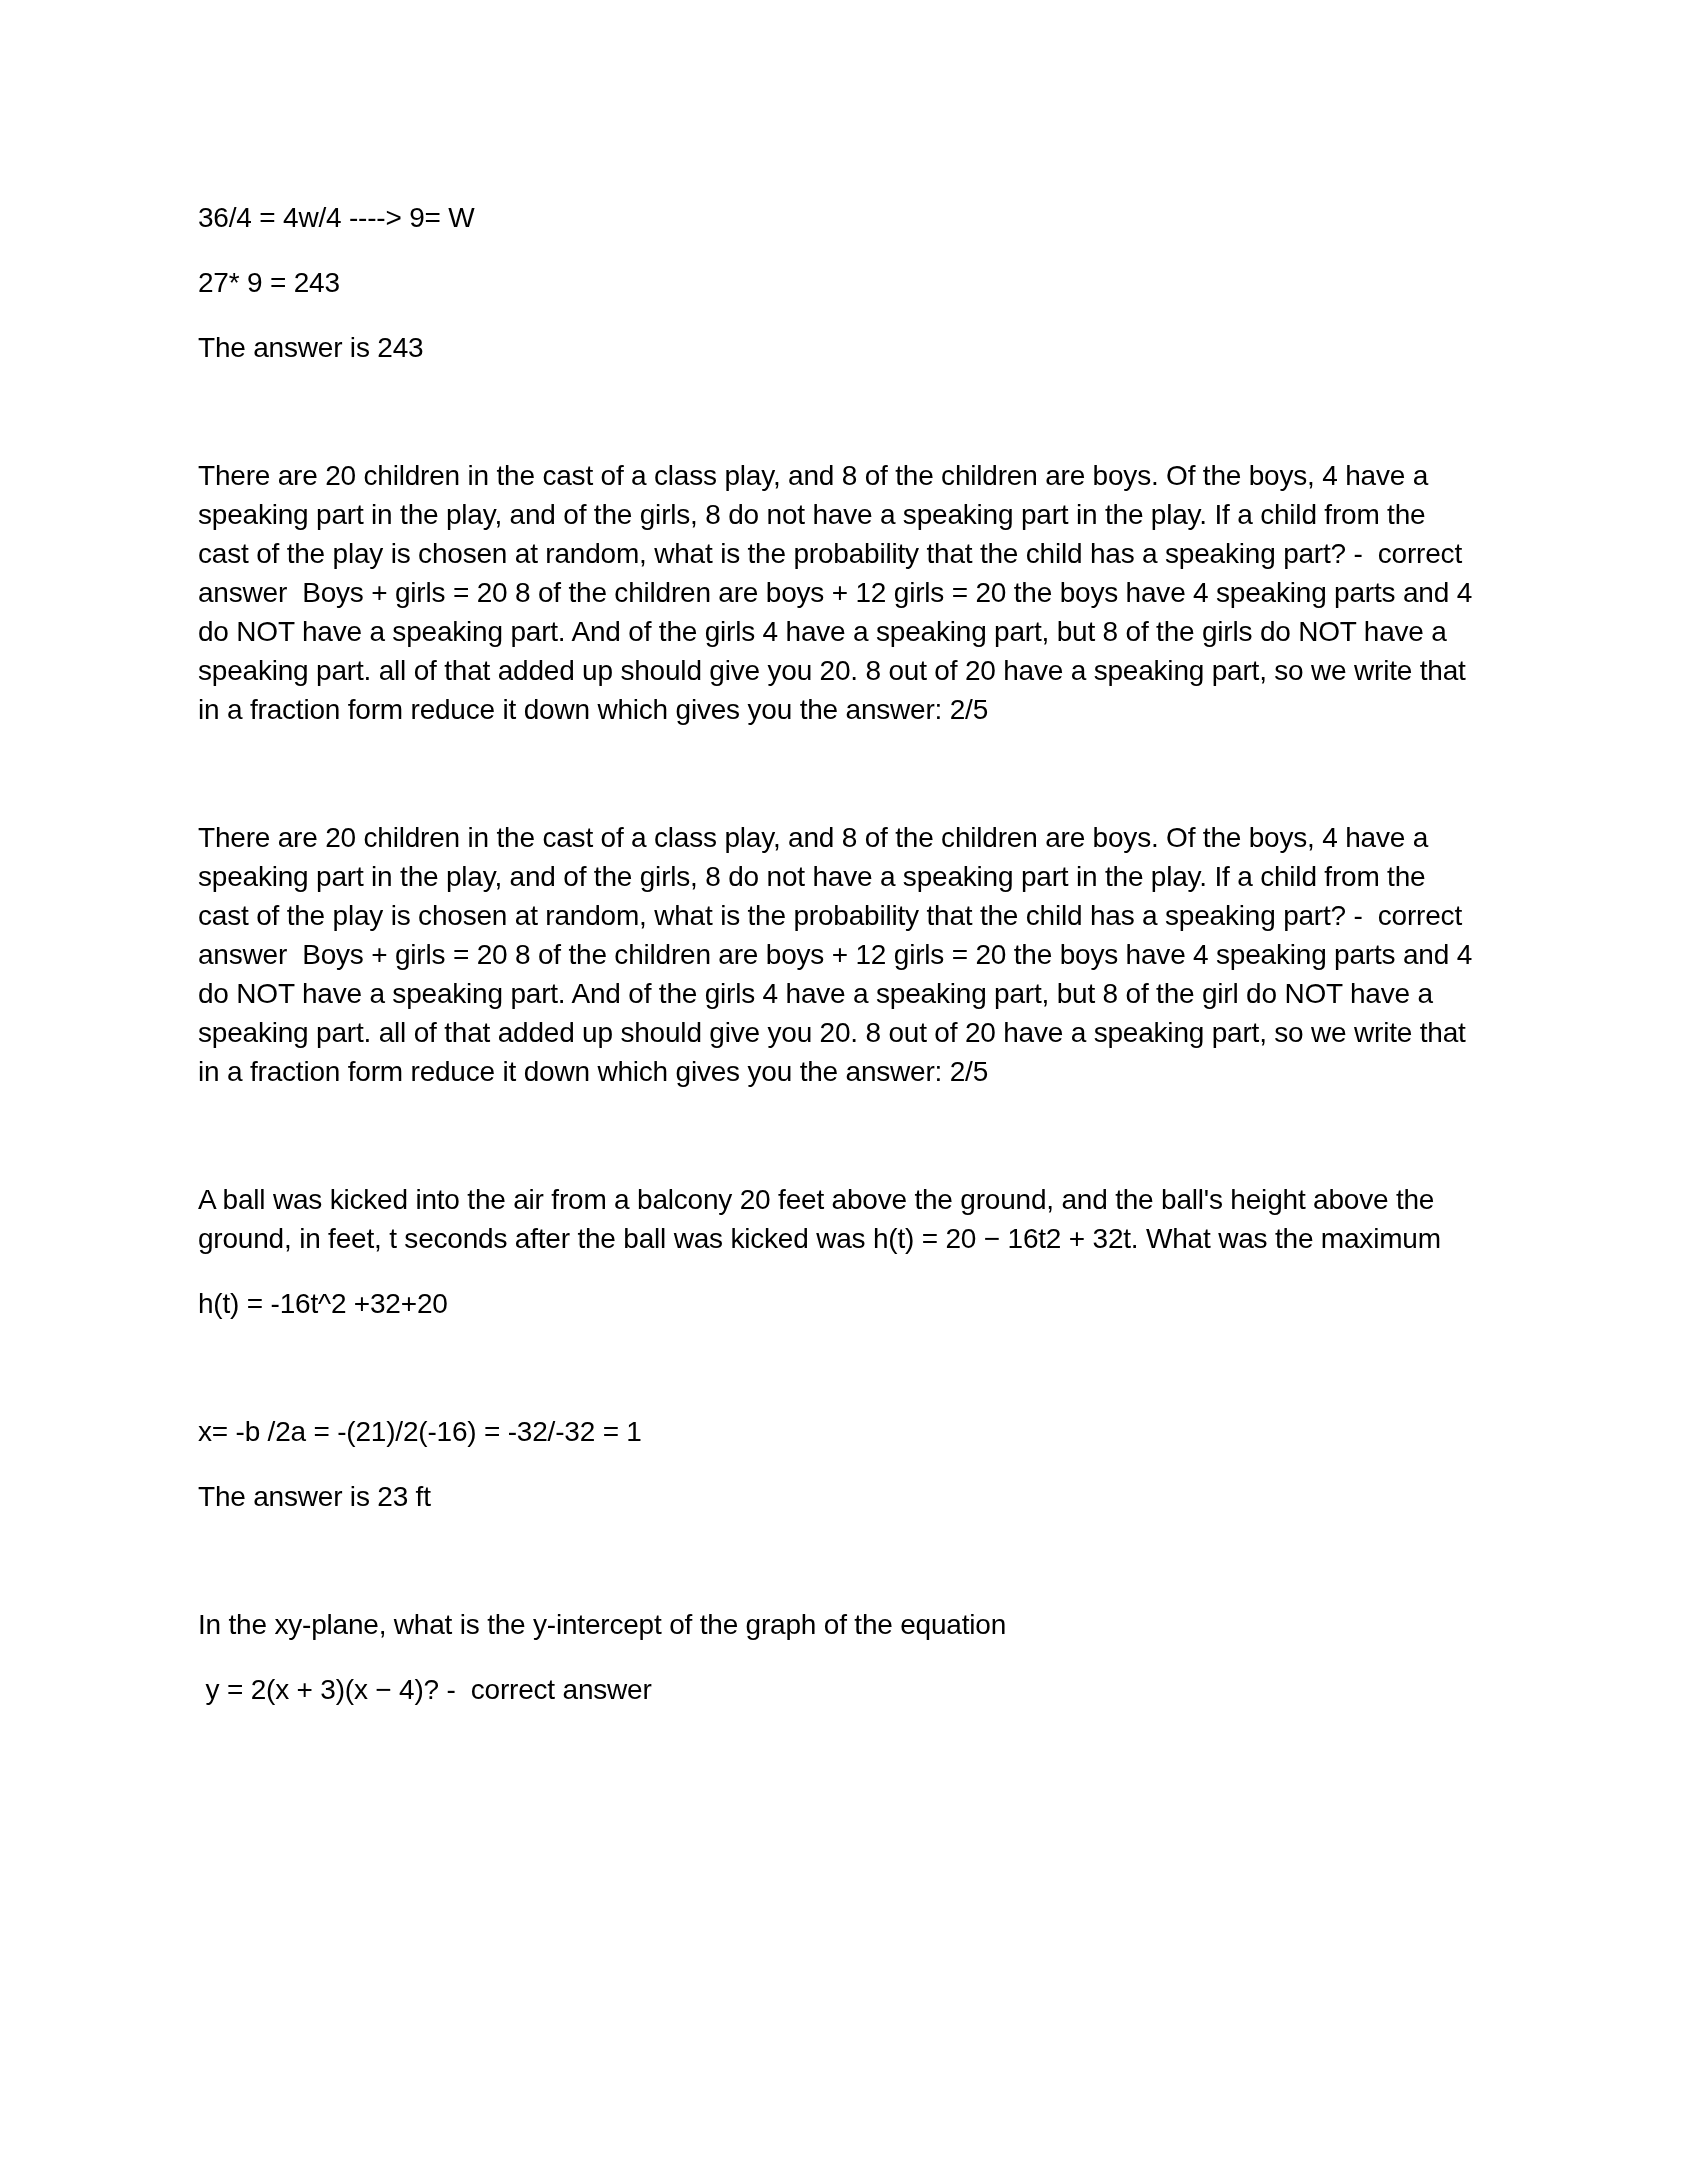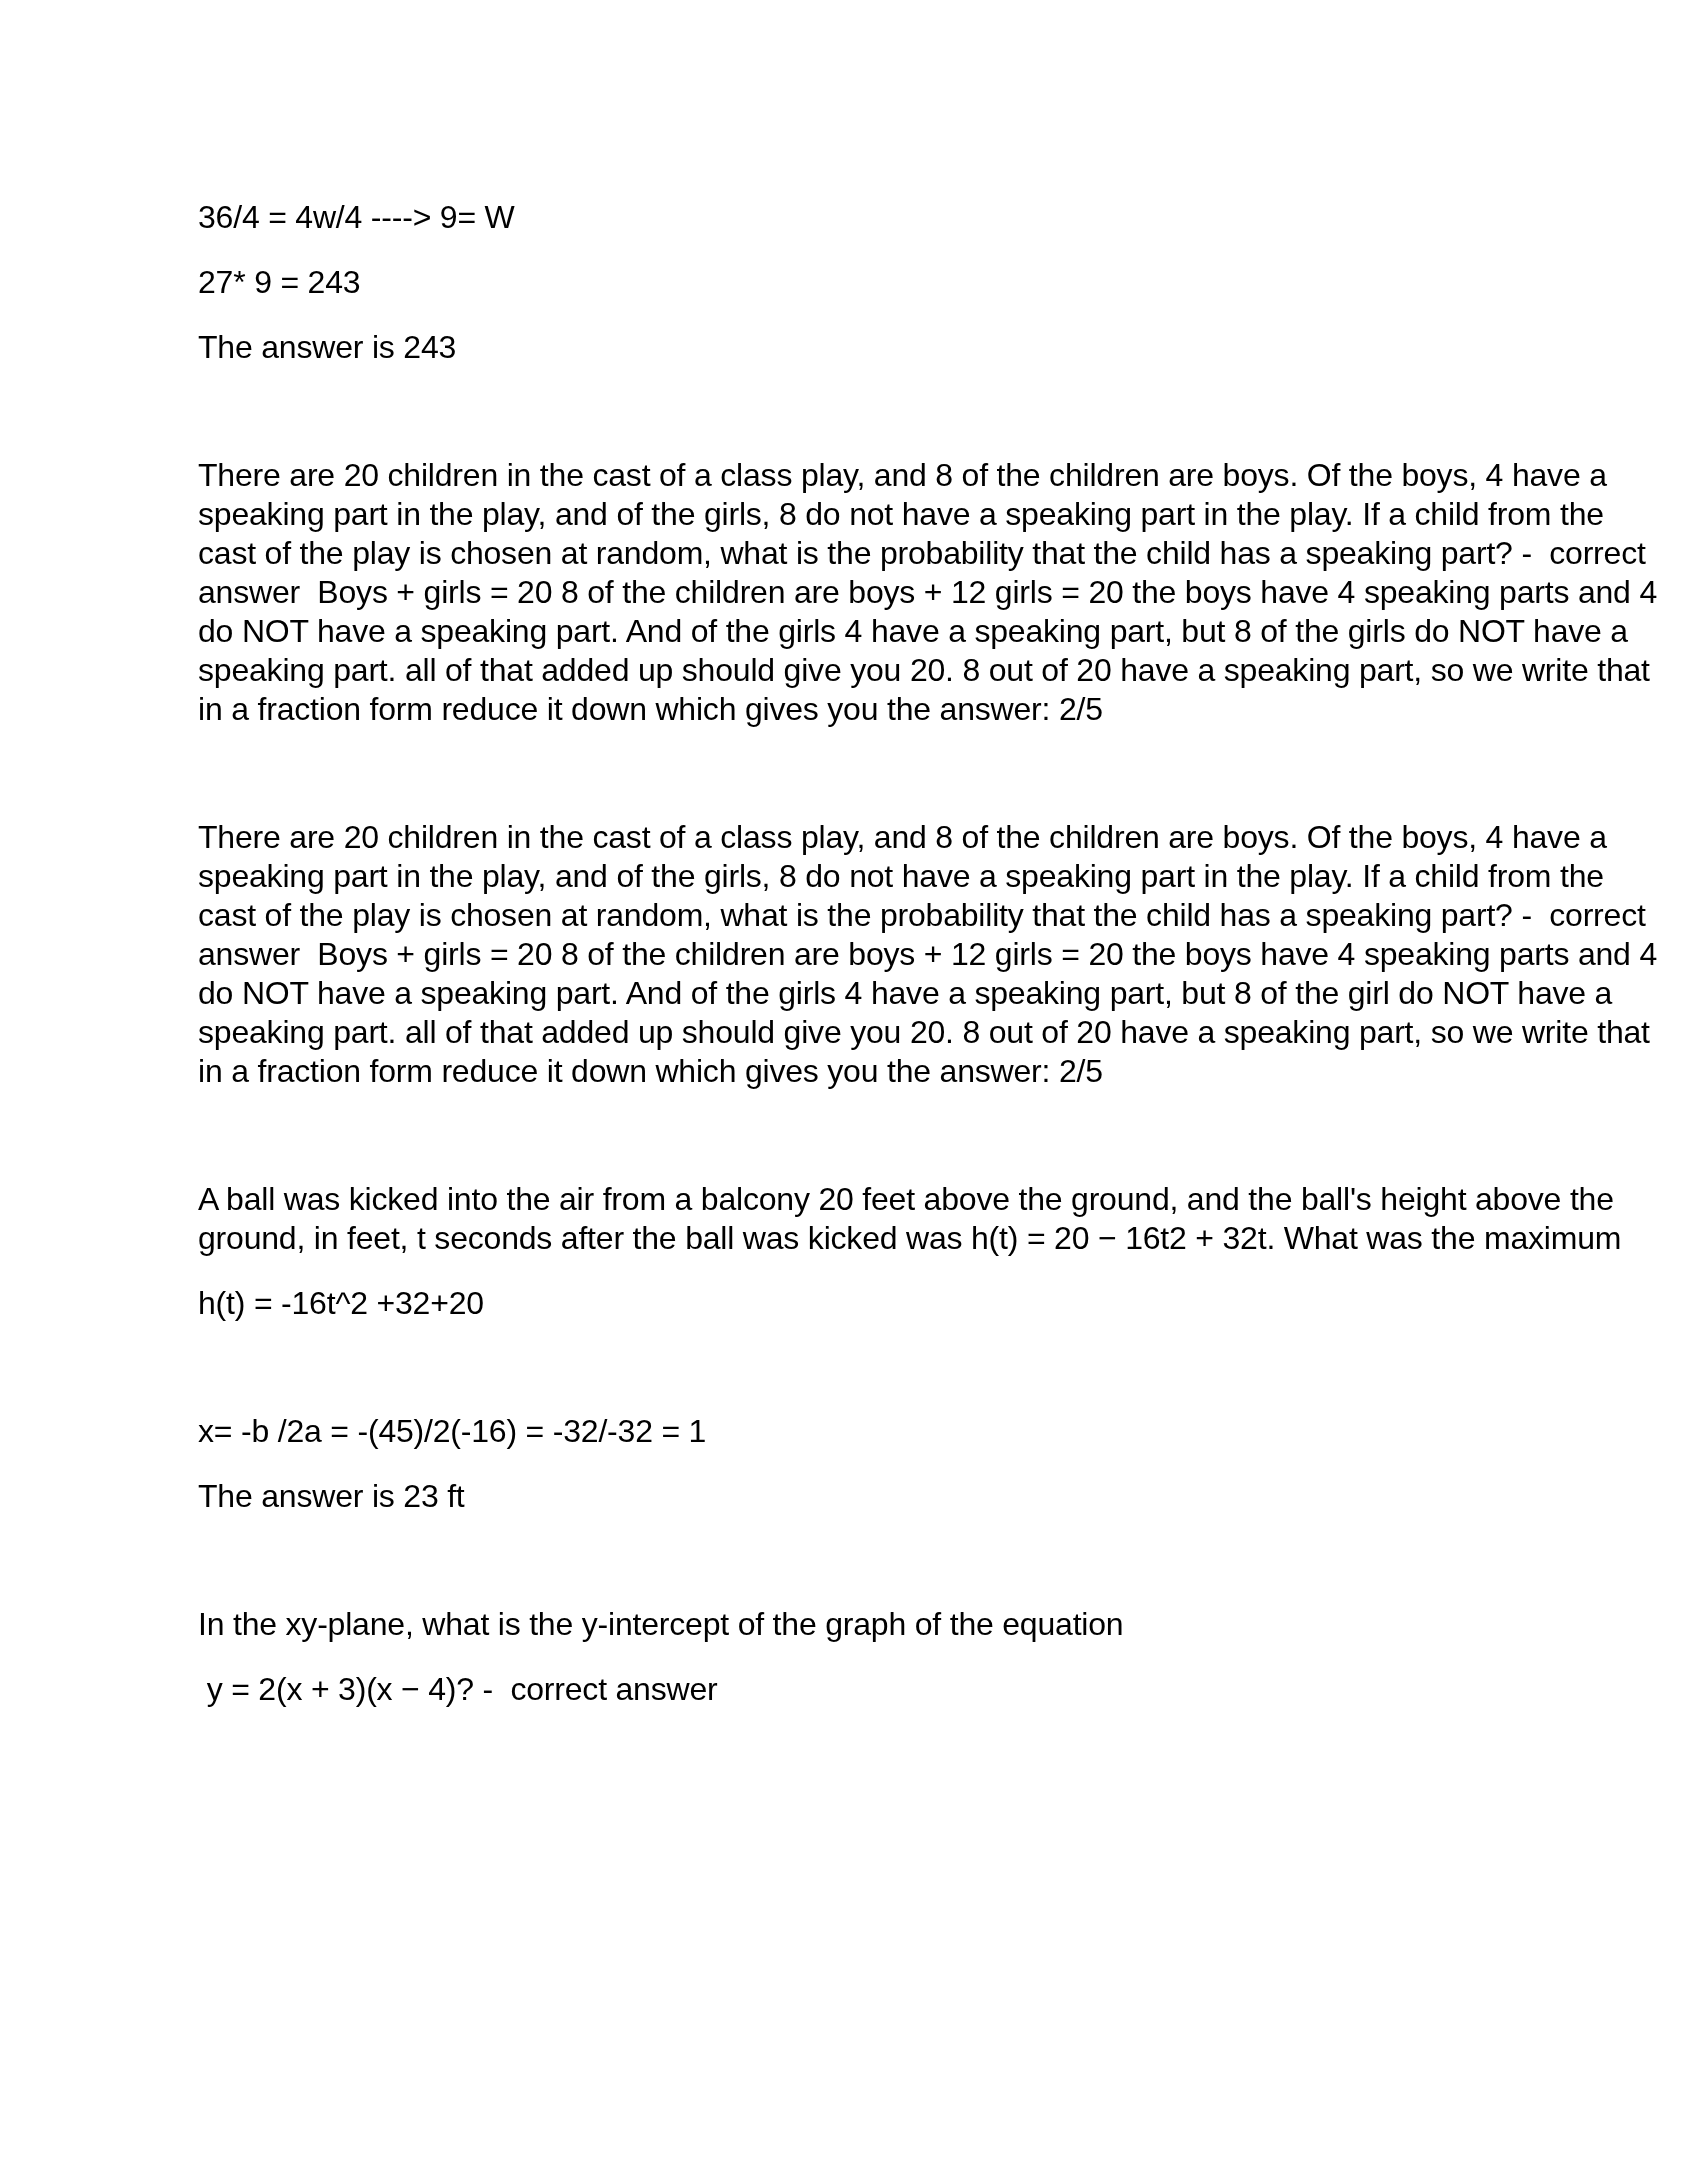--- a/index.html
+++ b/index.html
@@ -15,21 +15,21 @@
     color: #000000;
     overflow: hidden;
   }
   .doc {
     position: absolute;
     left: 198px;
     top: 198px;
     width: 1327px;
   }
   .line {
-    font-size: 32px;
+    font-size: 28px;
     line-height: 39px;
     white-space: pre;
     letter-spacing: -0.2px;
     margin: 0;
   }
   .block {
     margin: 0 0 26px 0;
   }
   .spacer {
     height: 63px;
@@ -72,21 +72,21 @@
 
   <div class="block">
     <div class="line">A ball was kicked into the air from a balcony 20 feet above the ground, and the ball's height above the</div>
     <div class="line">ground, in feet, t seconds after the ball was kicked was h(t) = 20 − 16t2 + 32t. What was the maximum</div>
   </div>
 
   <div class="line block">h(t) = -16t^2 +32+20</div>
 
   <div class="spacer"></div>
 
-  <div class="line block">x= -b /2a = -(45)/2(-16) = -32/-32 = 1</div>
+  <div class="line block">x= -b /2a = -(21)/2(-16) = -32/-32 = 1</div>
   <div class="line block">The answer is 23 ft</div>
 
   <div class="spacer"></div>
 
   <div class="line block">In the xy-plane, what is the y-intercept of the graph of the equation</div>
   <div class="line block"> y = 2(x + 3)(x − 4)? -  correct answer</div>
 
 </div>
 
 

